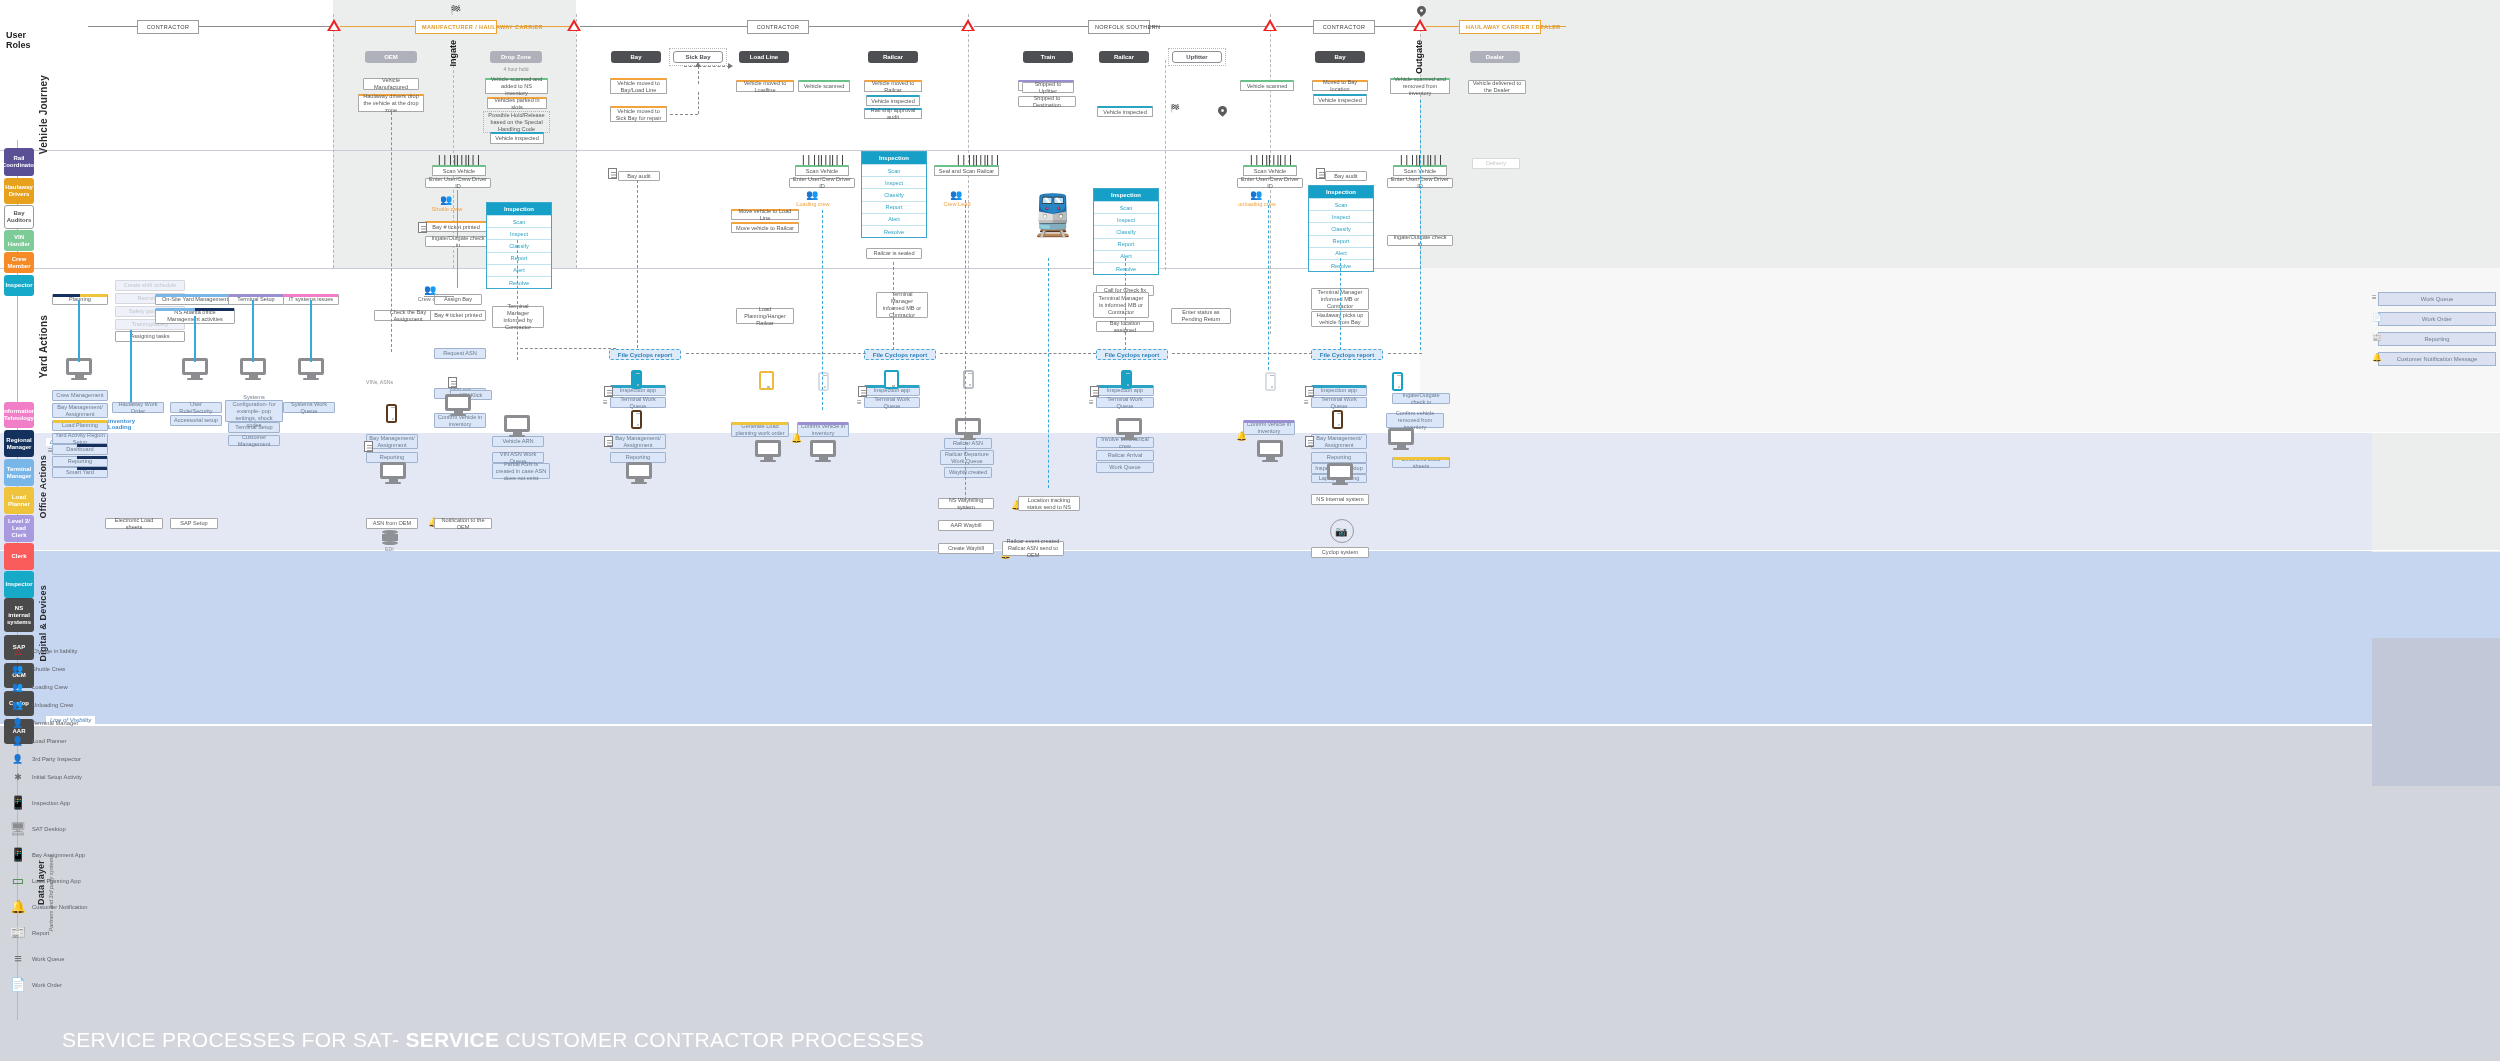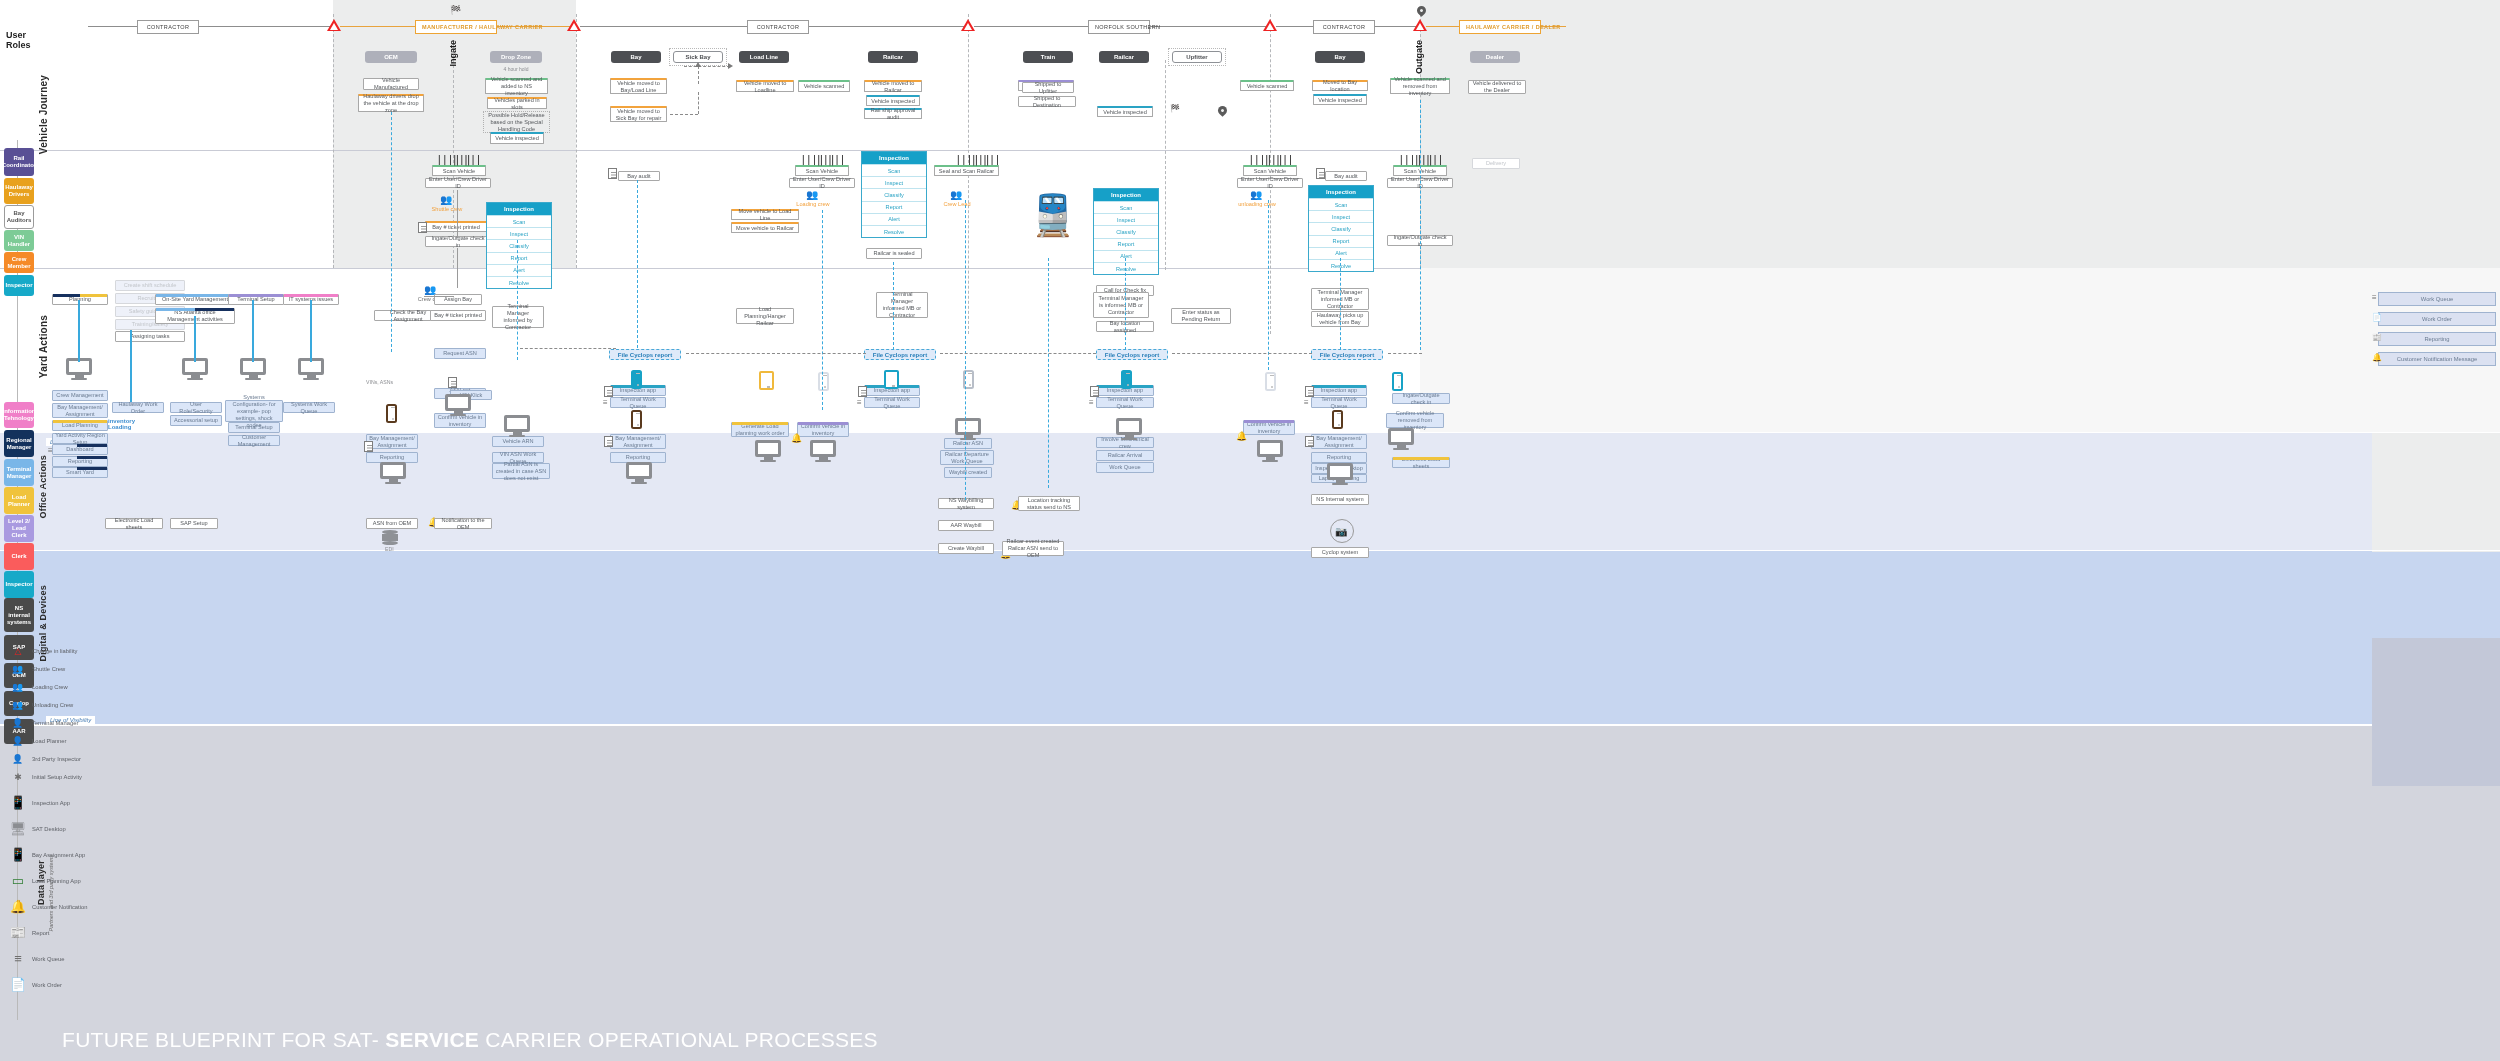--- a/index.html
+++ b/index.html
@@ -868,16 +868,16 @@
         <div class="lg-ico" style="color:#6f6f6f;font-size:13px;">≡</div>
         <div class="lg-txt">Work Queue</div>
       </div>
       <div class="lg-row" style="top:977px;">
         <div class="lg-ico" style="color:#6f6f6f;font-size:13px;">📄</div>
         <div class="lg-txt">Work Order</div>
       </div>
     </div>
 
   <div class="footer-title">
-    <span>FUTURE BLUEPRINT FOR SAT</span><span>- </span><b>SERVICE</b><span> CARRIER OPERATIONAL PROCESSES</span>
+    <span>SERVICE PROCESSES FOR SAT</span><span>- </span><b>SERVICE</b><span> CUSTOMER CONTRACTOR PROCESSES</span>
   </div>
 
 </div>
 
 </body></html>

